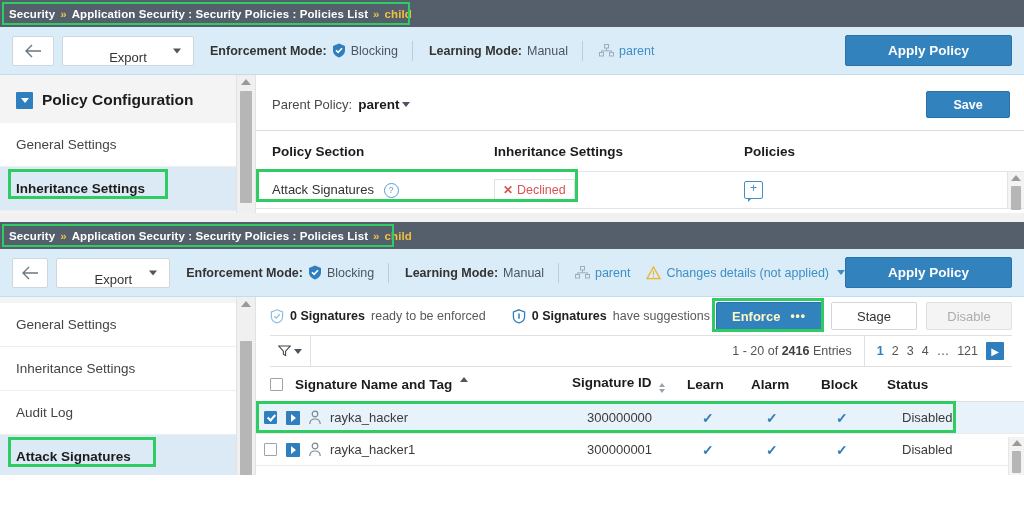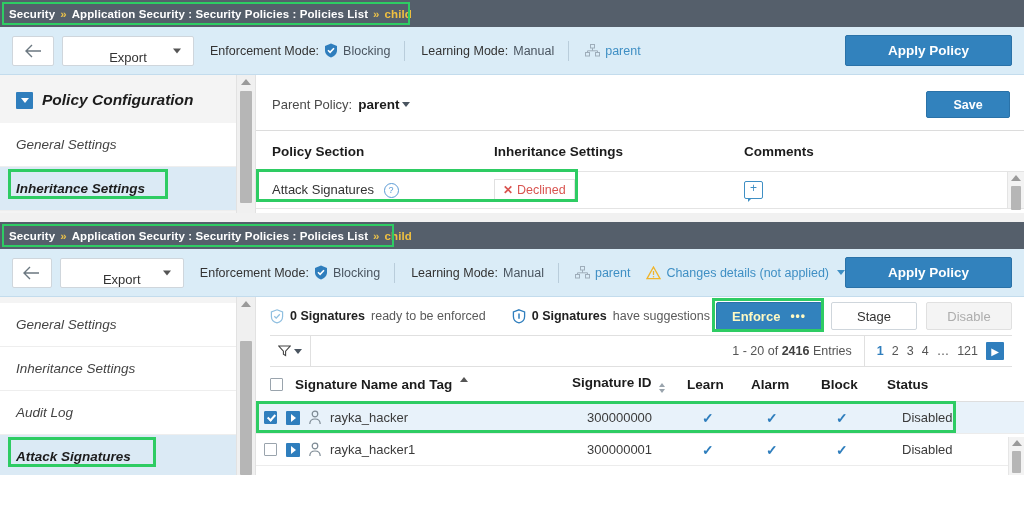--- a/index.html
+++ b/index.html
@@ -79,21 +79,21 @@
     border-left: 4px solid transparent;
     border-right: 4px solid transparent;
     border-top: 5px solid #555;
   }
   .tb-group {
     display: flex; align-items: center; gap: 5px;
     margin-left: 16px;
     font-size: 12.5px;
     white-space: nowrap;
   }
-  .tb-label { color: #333; font-weight: normal; font-size: 12.5px; }
+  .tb-label { color: #333; font-weight: bold; font-size: 12.5px; }
   .tb-value { color: #4a5560; font-size: 12.5px; }
   .tb-divider {
     width: 1px; height: 20px; background: #b9cddb; margin-left: 14px;
   }
   .tb-link { color: #3f8fc4; font-size: 12.5px; }
   .shield-ico { display: inline-block; width: 14px; height: 15px; }
   .tree-ico { display: inline-block; width: 15px; height: 13px; opacity: .75; }
   .warn-ico { display: inline-block; width: 15px; height: 14px; }
   .btn-apply {
     margin-left: auto;
@@ -113,21 +113,20 @@
     margin-left: 3px;
   }
 
   
   .body-split { display: flex; background: #fff; }
   .left-col {
     width: 236px;
     background: #f4f4f4;
     position: relative;
     box-sizing: border-box;
-    font-style: italic;
   }
   .left-scroll {
     width: 18px;
     background: #f0f0f0;
     border-left: 1px solid #e2e2e2;
     border-right: 1px solid #e2e2e2;
     position: relative;
   }
   .scroll-arrow-up {
     margin: 4px auto 0;
@@ -467,21 +466,21 @@
         <span class="pp-value">parent</span>
         <span class="caret-sm"></span>
         <div class="btn-save">
           <span>Save</span>
         </div>
       </div>
 
       <div class="tbl-head">
         <div class="col-ps">Policy Section</div>
         <div class="col-is">Inheritance Settings</div>
-        <div class="col-cm">Comments</div>
+        <div class="col-cm">Policies</div>
       </div>
 
       <div class="tbl-row">
         <div class="col-ps">
           <span>Attack Signatures</span>
           <span class="help-ico">?</span>
         </div>
         <div class="col-is">
           <div class="declined">
             <span class="xmark">✕</span>

